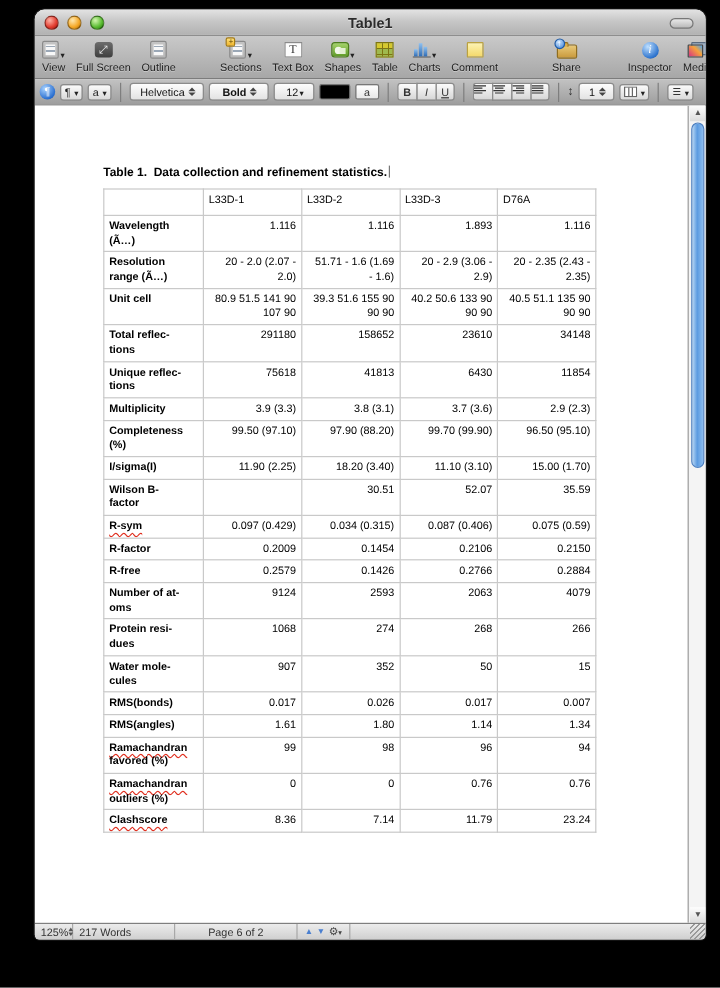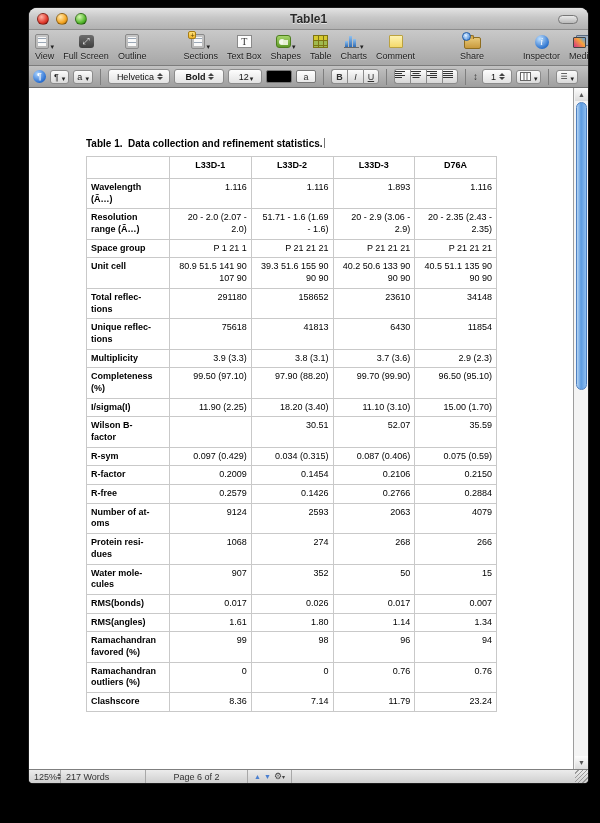--- a/index.html
+++ b/index.html
@@ -67,25 +67,25 @@
   .grp .fb-sq:last-child{border-right-width:1px;}
   .fb-lbl-size{font-size:9px;}
 
   
   .docarea{position:relative;height:681px;background:#fff;overflow:hidden;}
   .content{position:absolute;left:57px;top:50px;width:411px;}
   .doc-title{font-size:10px;font-weight:bold;color:#000;white-space:pre;margin-bottom:7px;}
   .caret{display:inline-block;width:1px;height:10px;background:#777;vertical-align:-1px;margin-left:1px;}
   table.stats{border-collapse:collapse;width:410px;table-layout:fixed;}
   table.stats th,table.stats td{border:1px solid #c9c9c9;padding:3px 4px;font-size:9px;line-height:1.3;vertical-align:top;color:#000;}
-  table.stats th{font-weight:bold;text-align:center;height:22px;}
+  table.stats th{font-weight:normal;text-align:left;height:22px;}
   td.lbl{font-weight:bold;white-space:pre-line;}
   td.val{text-align:right;white-space:pre-line;}
   col.c0{width:83px;} col.cd{width:81.75px;}
-  .sq{text-decoration-style:wavy;text-decoration-color:#e03020;text-decoration-thickness:1px;text-underline-offset:2px;}
+  .sq{text-decoration:underline;text-decoration-style:wavy;text-decoration-color:#e03020;text-decoration-thickness:1px;text-underline-offset:2px;}
 
   
   .vscroll{position:absolute;top:0;right:0;bottom:0;width:15px;background:#f4f4f4;border-left:1px solid #9d9d9d;}
   .vs-arrow{position:absolute;left:1px;right:0;height:13px;display:flex;align-items:center;justify-content:center;font-size:7px;color:#555;background:linear-gradient(#fdfdfd,#dcdcdc);}
   .vs-arrow.up{top:0;}
   .vs-arrow.down{bottom:0;}
   .vs-thumb{position:absolute;left:2px;width:11px;top:14px;height:288px;border-radius:6px;background:linear-gradient(90deg,#b7d6f4,#5b9ae0 45%,#8dbdf0);border:1px solid #4d7fc0;}
 
   
   .statusbar{height:14px;background:linear-gradient(#ececec,#cfcfcf);border-top:1px solid #7f7f7f;display:flex;align-items:center;font-size:9px;color:#333;position:relative;}
@@ -348,27 +348,20 @@
               <td class="val">20  - 2.0 (2.07 -
 2.0)</td>
               <td class="val">51.71  - 1.6 (1.69
 - 1.6)</td>
               <td class="val">20  - 2.9 (3.06 -
 2.9)</td>
               <td class="val">20  - 2.35 (2.43 -
 2.35)</td>
             </tr>
             <tr>
-              <td class="lbl">Space group</td>
-              <td class="val">P 1 21 1</td>
-              <td class="val">P 21 21 21</td>
-              <td class="val">P 21 21 21</td>
-              <td class="val">P 21 21 21</td>
-            </tr>
-            <tr>
               <td class="lbl">Unit cell</td>
               <td class="val">80.9 51.5 141 90
 107 90</td>
               <td class="val">39.3 51.6 155 90
 90 90</td>
               <td class="val">40.2 50.6 133 90
 90 90</td>
               <td class="val">40.5 51.1 135 90
 90 90</td>
             </tr>

